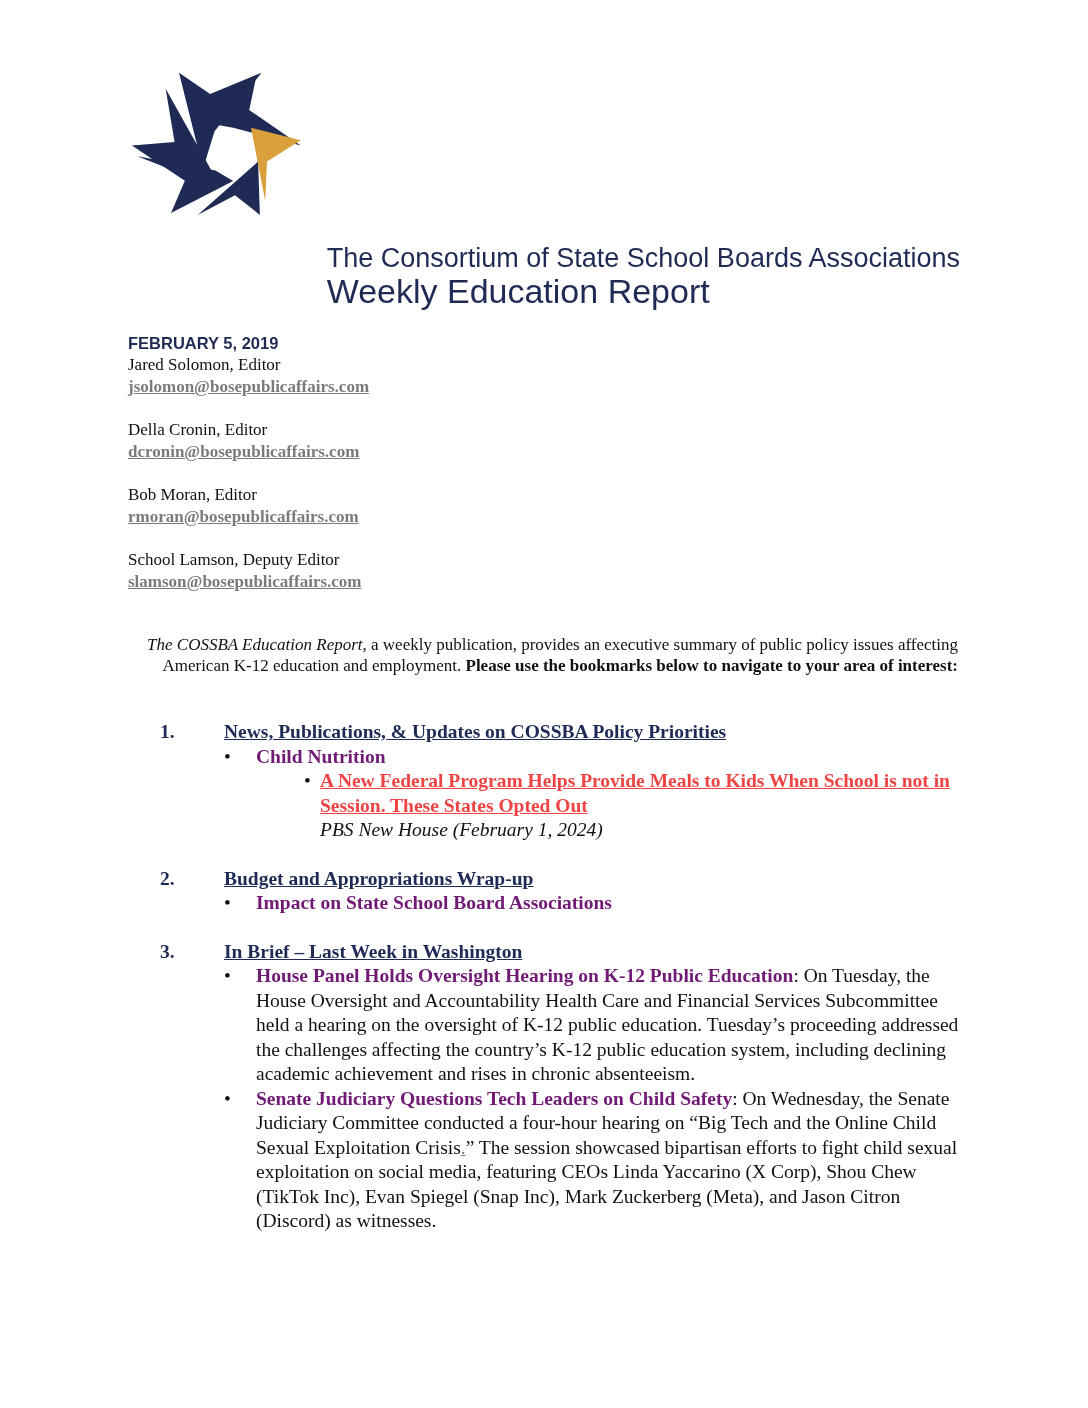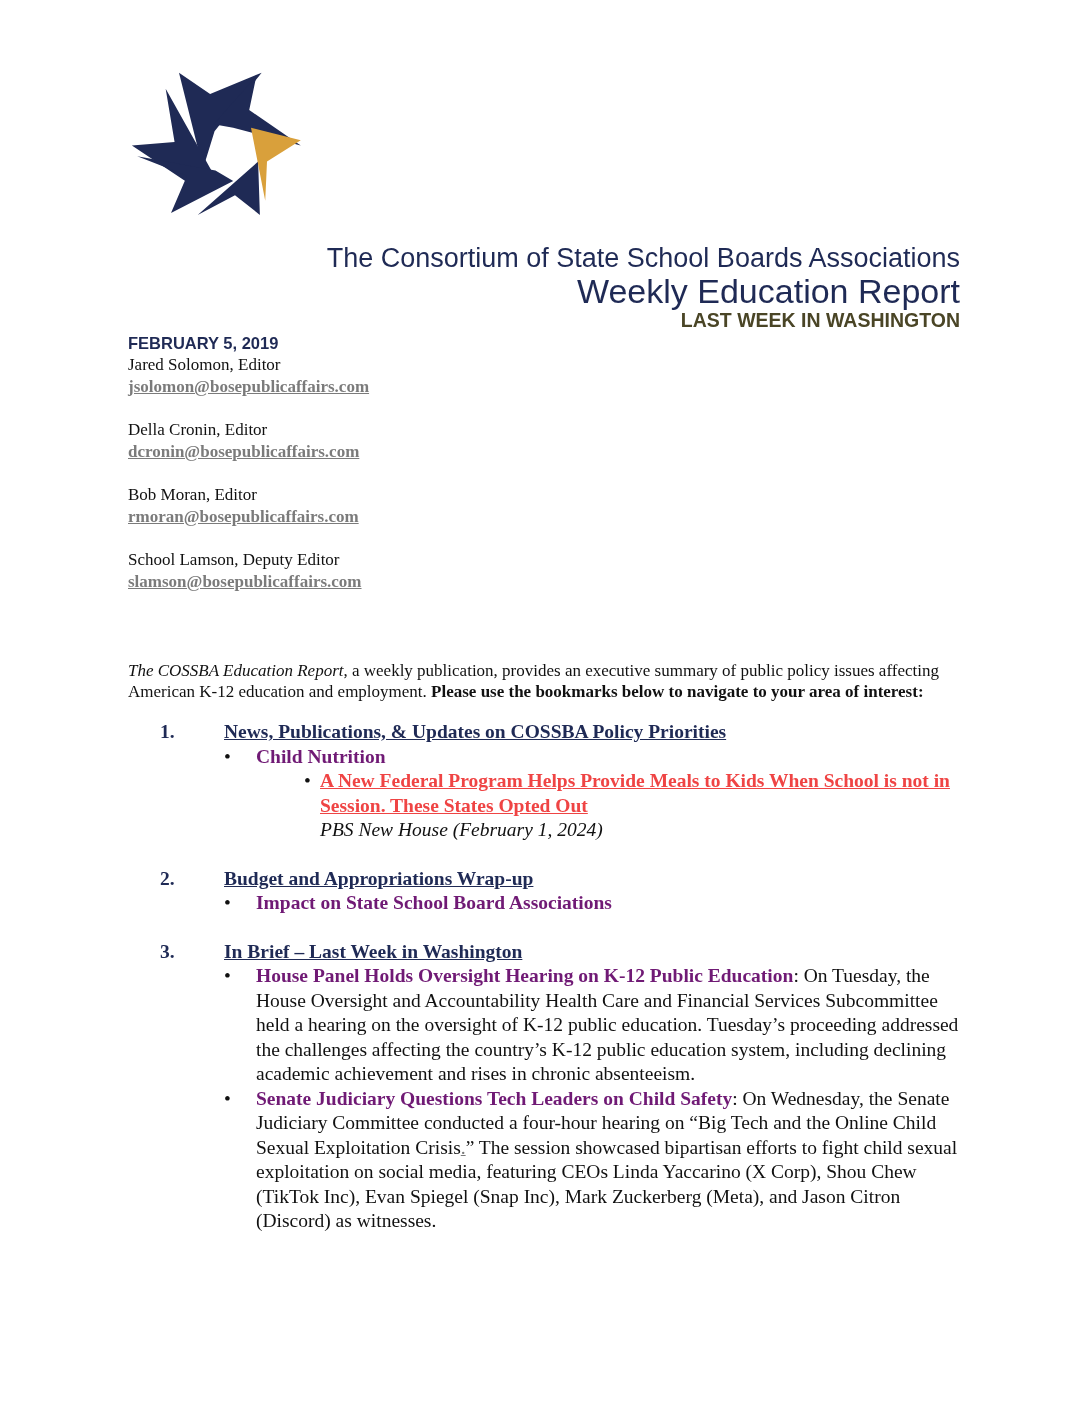--- a/index.html
+++ b/index.html
@@ -19,21 +19,20 @@
       position: absolute;
       left: 128px;
       top: 62px;
       width: 182px;
       height: 160px;
     }
     .header {
       position: absolute;
       right: 128px;
       top: 242px;
-      text-align: right;
       font-family: "Liberation Sans", sans-serif;
       color: #1f2a55;
     }
     .header .org {
       font-size: 27px;
       line-height: 33px;
       font-weight: normal;
     }
     .header .report {
       font-size: 34px;
@@ -70,24 +69,25 @@
       line-height: 21px;
       font-weight: bold;
       color: #7b7b7b;
       text-decoration: underline;
       text-decoration-color: #7b7b7b;
       cursor: pointer;
     }
     .intro {
       position: absolute;
       left: 128px;
-      top: 660px;
+      top: 634px;
       width: 830px;
       font-size: 17px;
       line-height: 21px;
+      text-align: right;
     }
     .intro i { font-style: italic; }
     .intro b { font-weight: bold; }
     .toc {
       position: absolute;
       left: 128px;
       top: 720px;
       width: 834px;
       font-size: 19.5px;
       line-height: 24.5px;
@@ -167,21 +167,20 @@
   <polygon points="8,106 64,128 46,170 116,134 96,122" fill="#1f2a55"></polygon>
 
   <polygon points="70,172 112,150 140,172 138,112 120,128" fill="#1f2a55" transform="translate(6,0)"></polygon>
 
   <polygon points="142,74 198,88 160,112 158,156" fill="#d9a03b" transform="translate(-6,0)"></polygon>
 </svg>
 
 <div class="header">
   <div class="org">The Consortium of State School Boards Associations</div>
   <div class="report">Weekly Education Report</div>
-  <div class="tagline">LAST WEEK IN WASHINGTON</div>
 </div>
 
 <div class="masthead">
   <div class="date">FEBRUARY 5, 2019</div>
   <div class="editor">
     <div class="name">Jared Solomon, Editor</div>
     <div class="email">jsolomon@bosepublicaffairs.com</div>
   </div>
   <div class="editor">
     <div class="name">Della Cronin, Editor</div>

